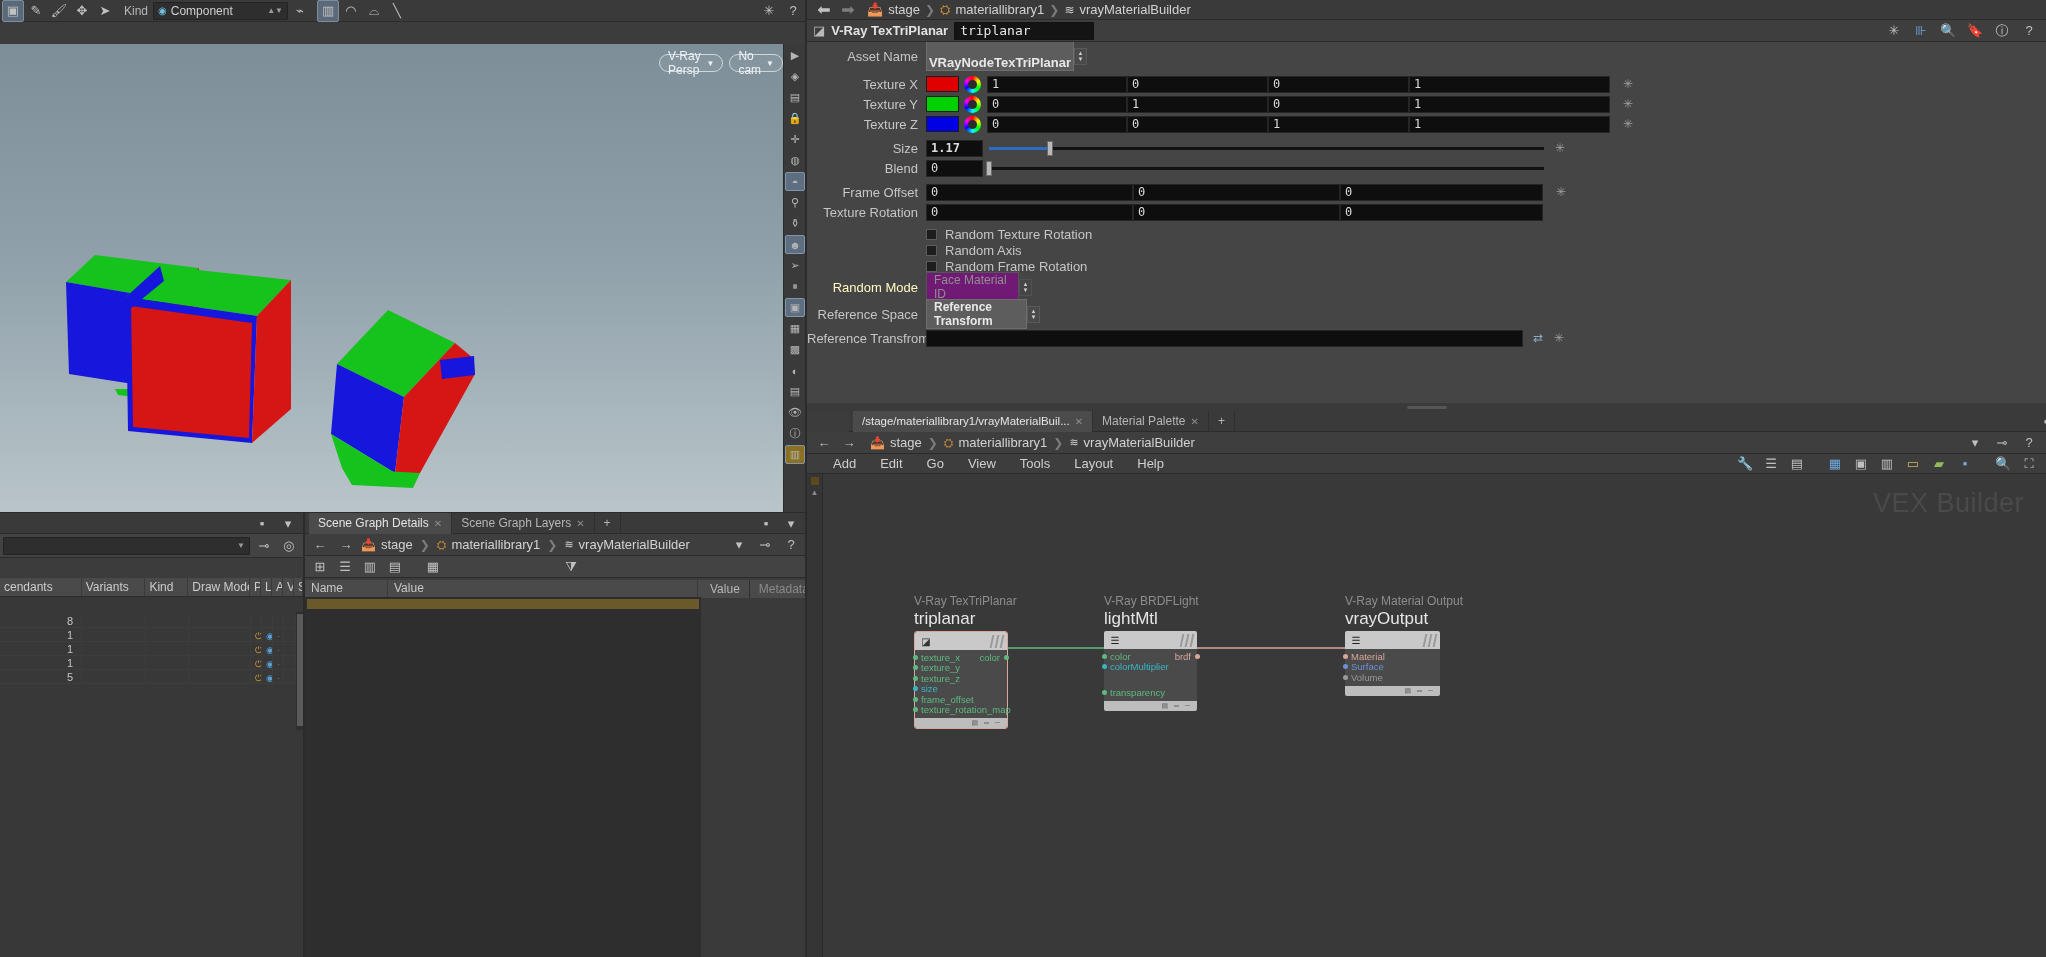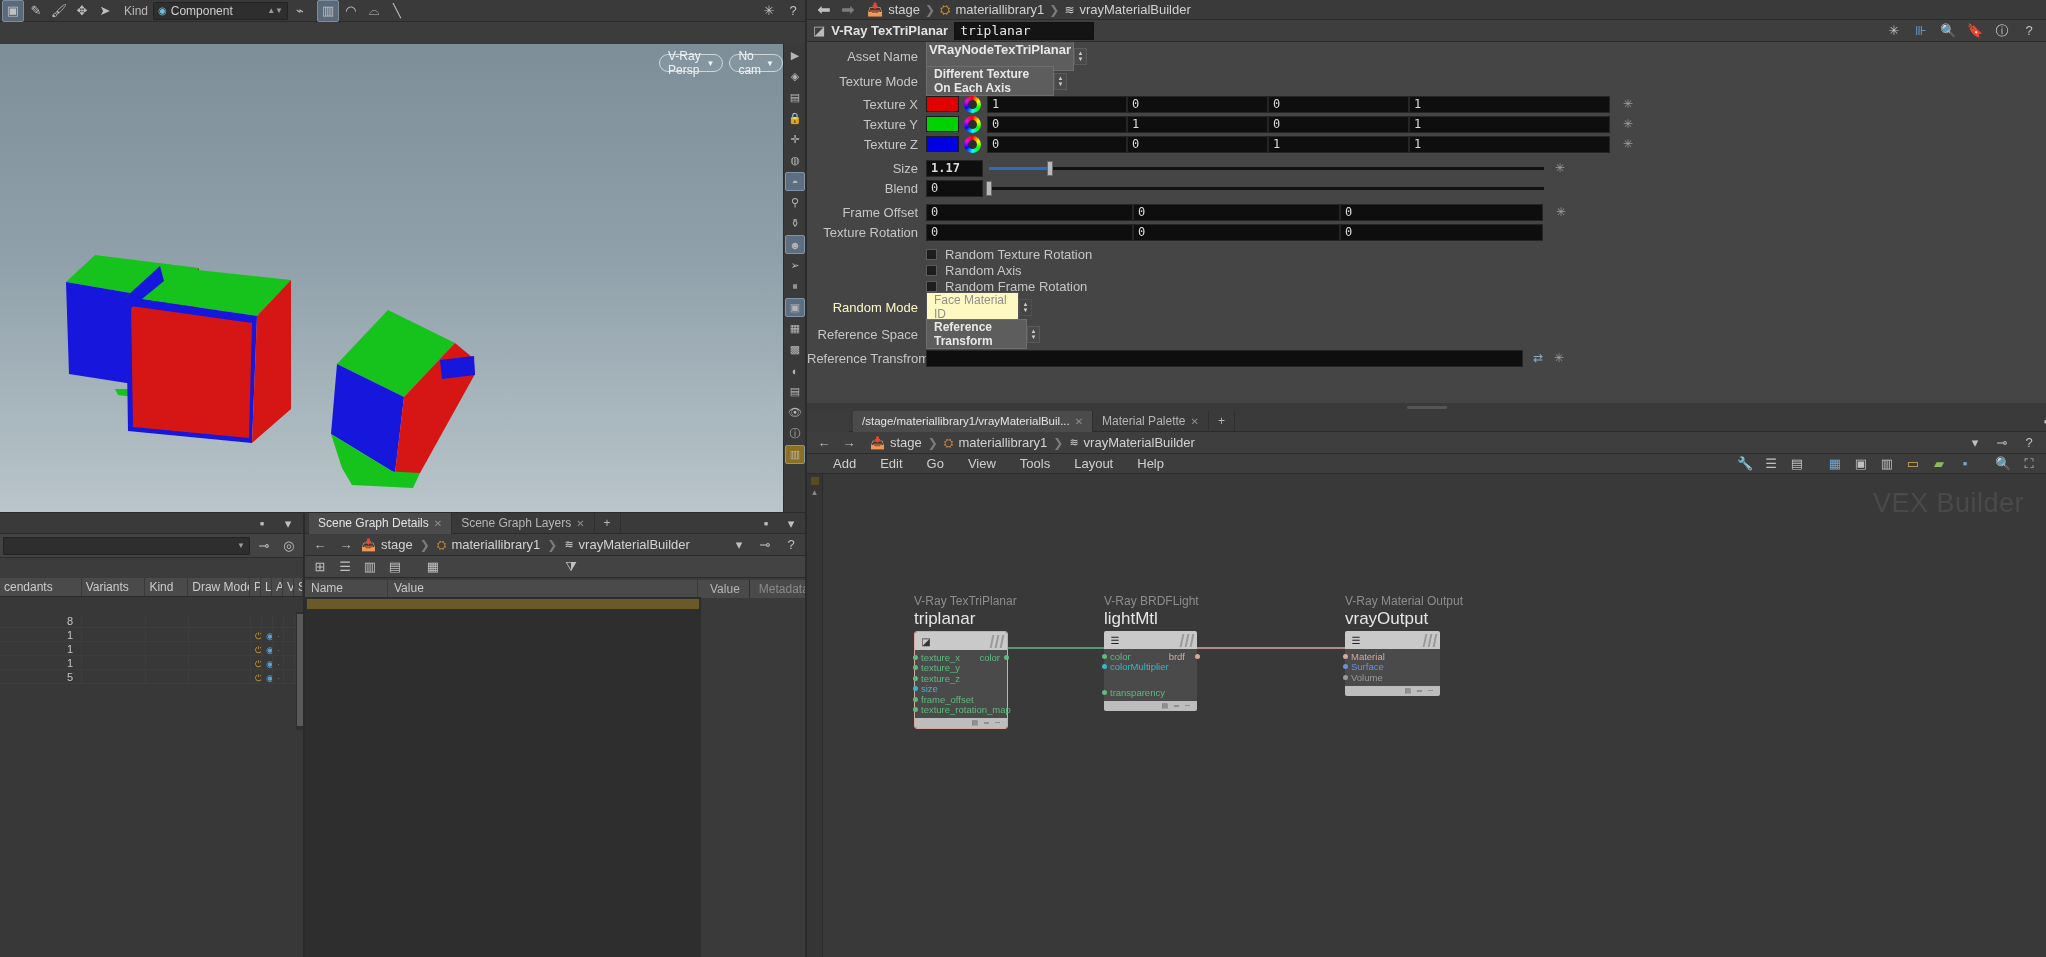--- a/index.html
+++ b/index.html
@@ -150,21 +150,21 @@
     flex:0 0 auto; white-space:nowrap;
   }
   .plabel.dim { color:#fef9c3; }
   .pfield {
     background:#0e0e0e; border:1px solid #252525; height:17px;
     font-family:"DejaVu Sans Mono", monospace; font-size:12px; color:#dcdcdc;
     display:flex; align-items:center; padding:0 4px;
   }
   .menu-btn {
     height:30px; background:#5d5d5d; border:1px solid #6e6e6e;
-    display:flex; align-items:flex-start; padding:0 7px; font-size:13px;
+    display:flex; align-items:flex-end; padding:0 7px; font-size:13px;
     font-weight:bold; color:#e8e8e8; cursor:pointer;
   }
   .spin {
     width:13px; height:17px; background:#4a4a4a; border:1px solid #5a5a5a;
     display:flex; flex-direction:column; align-items:center; justify-content:center;
     font-size:6px; color:#cfcfcf; line-height:6px; cursor:pointer;
   }
   .swatch { width:33px; height:16px; border:1px solid #1c1c1c; cursor:pointer; }
   .wheel {
     width:17px; height:17px; border-radius:50%; cursor:pointer;
@@ -541,30 +541,20 @@
       <span>VRayNodeTexTriPlanar</span>
     </div>
     <div class="spin">
         <span>▲</span>
         <span>▼</span>
       </div>
   </div>
 
   <div style="height:5px"></div>
 
-  <div class="prow">
-    <div class="plabel">Texture Mode</div>
-    <div class="menu-btn" style="width:128px;justify-content:center;">
-      <span style="font-size:12px;">Different Texture On Each Axis</span>
-    </div>
-    <div class="spin">
-        <span>▲</span>
-        <span>▼</span>
-      </div>
-  </div>
 
   <div style="height:3px"></div>
 
   <div class="prow">
     <div class="plabel">Texture X</div>
     <div class="swatch" style="background:#e00000;"></div>
     <div class="wheel" style="margin-left:5px;"></div>
     <div class="pfield" style="width:140px;margin-left:6px;">
         <span>1</span>
       </div>
@@ -689,21 +679,21 @@
   <div class="prow" style="height:16px;">
     <div class="plabel"></div>
     <div class="checkbox"></div>
     <span class="ck-label">Random Frame Rotation</span>
   </div>
 
   <div style="height:3px"></div>
 
   <div class="prow">
     <div class="plabel dim">Random Mode</div>
-    <div class="menu-btn" style="width:93px;background:#fef9c3;border-color:#545454;color:#8f8f8f;font-weight:normal;justify-content:center;">
+    <div class="menu-btn" style="width:93px;background:#701a75;border-color:#545454;color:#8f8f8f;font-weight:normal;justify-content:center;">
       <span style="font-size:12px;">Face Material ID</span>
     </div>
     <div class="spin" style="background:#454545;border-color:#505050;">
         <span>▲</span>
         <span>▼</span>
       </div>
   </div>
 
   <div style="height:3px"></div>
 
@@ -870,21 +860,21 @@
         <span class="nslashes">
             <i></i>
             <i></i>
             <i></i>
           </span>
       </div>
       <div class="nports">
         <div class="nport" style="margin-bottom:2px;">
           <span class="pdot" style="left:-2px;background:#5fba80;"></span>
           <span class="pname" style="margin-left:6px;color:#5fba80;">color</span>
-          <span class="pname" style="margin-left:auto;margin-right:12px;color:#d9a79c;">brdf</span>
+          <span class="pname" style="margin-left:auto;margin-right:6px;color:#d9a79c;">brdf</span>
           <span class="pdot" style="right:-3px;background:#d9a79c;"></span>
         </div>
         <div class="nport" style="margin-bottom:17px;">
           <span class="pdot" style="left:-2px;background:#37b6c6;"></span>
           <span class="pname" style="margin-left:6px;color:#37b6c6;">colorMultiplier</span>
         </div>
         <div class="nport" style="margin-bottom:2px;">
           <span class="pdot" style="left:-2px;background:#5fba80;"></span>
           <span class="pname" style="margin-left:6px;color:#5fba80;">transparency</span>
         </div>

